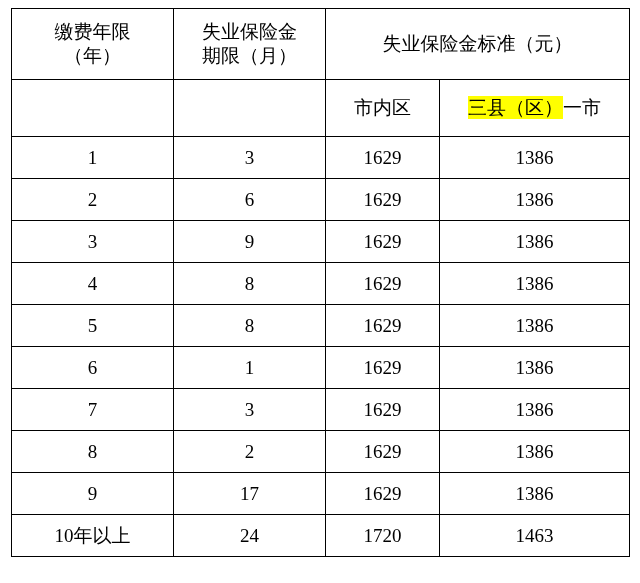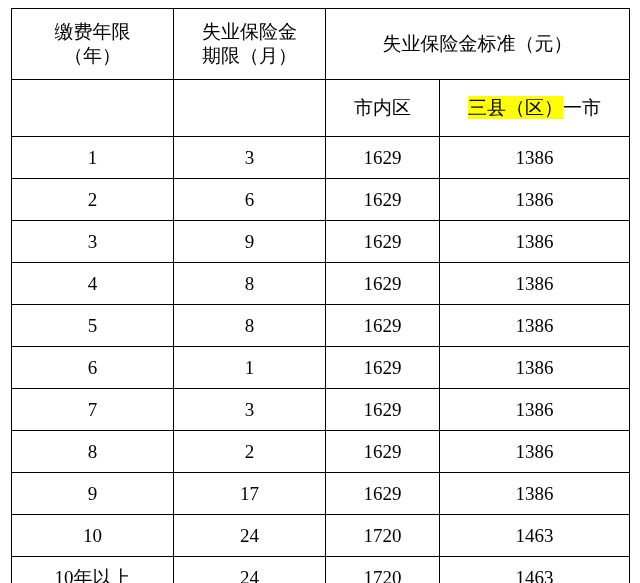--- a/index.html
+++ b/index.html
@@ -157,26 +157,20 @@
         <td class="data">1629</td>
         <td class="data">1386</td>
       </tr>
       <tr>
         <td class="data">9</td>
         <td class="data">17</td>
         <td class="data">1629</td>
         <td class="data">1386</td>
       </tr>
       <tr>
-        <td class="data">10</td>
-        <td class="data">24</td>
-        <td class="data">1720</td>
-        <td class="data">1463</td>
-      </tr>
-      <tr>
         <td class="data data-last">10年以上</td>
         <td class="data data-last">24</td>
         <td class="data data-last">1720</td>
         <td class="data data-last">1463</td>
       </tr>
     </tbody>
   </table>
 </div>
 
 </body></html>

